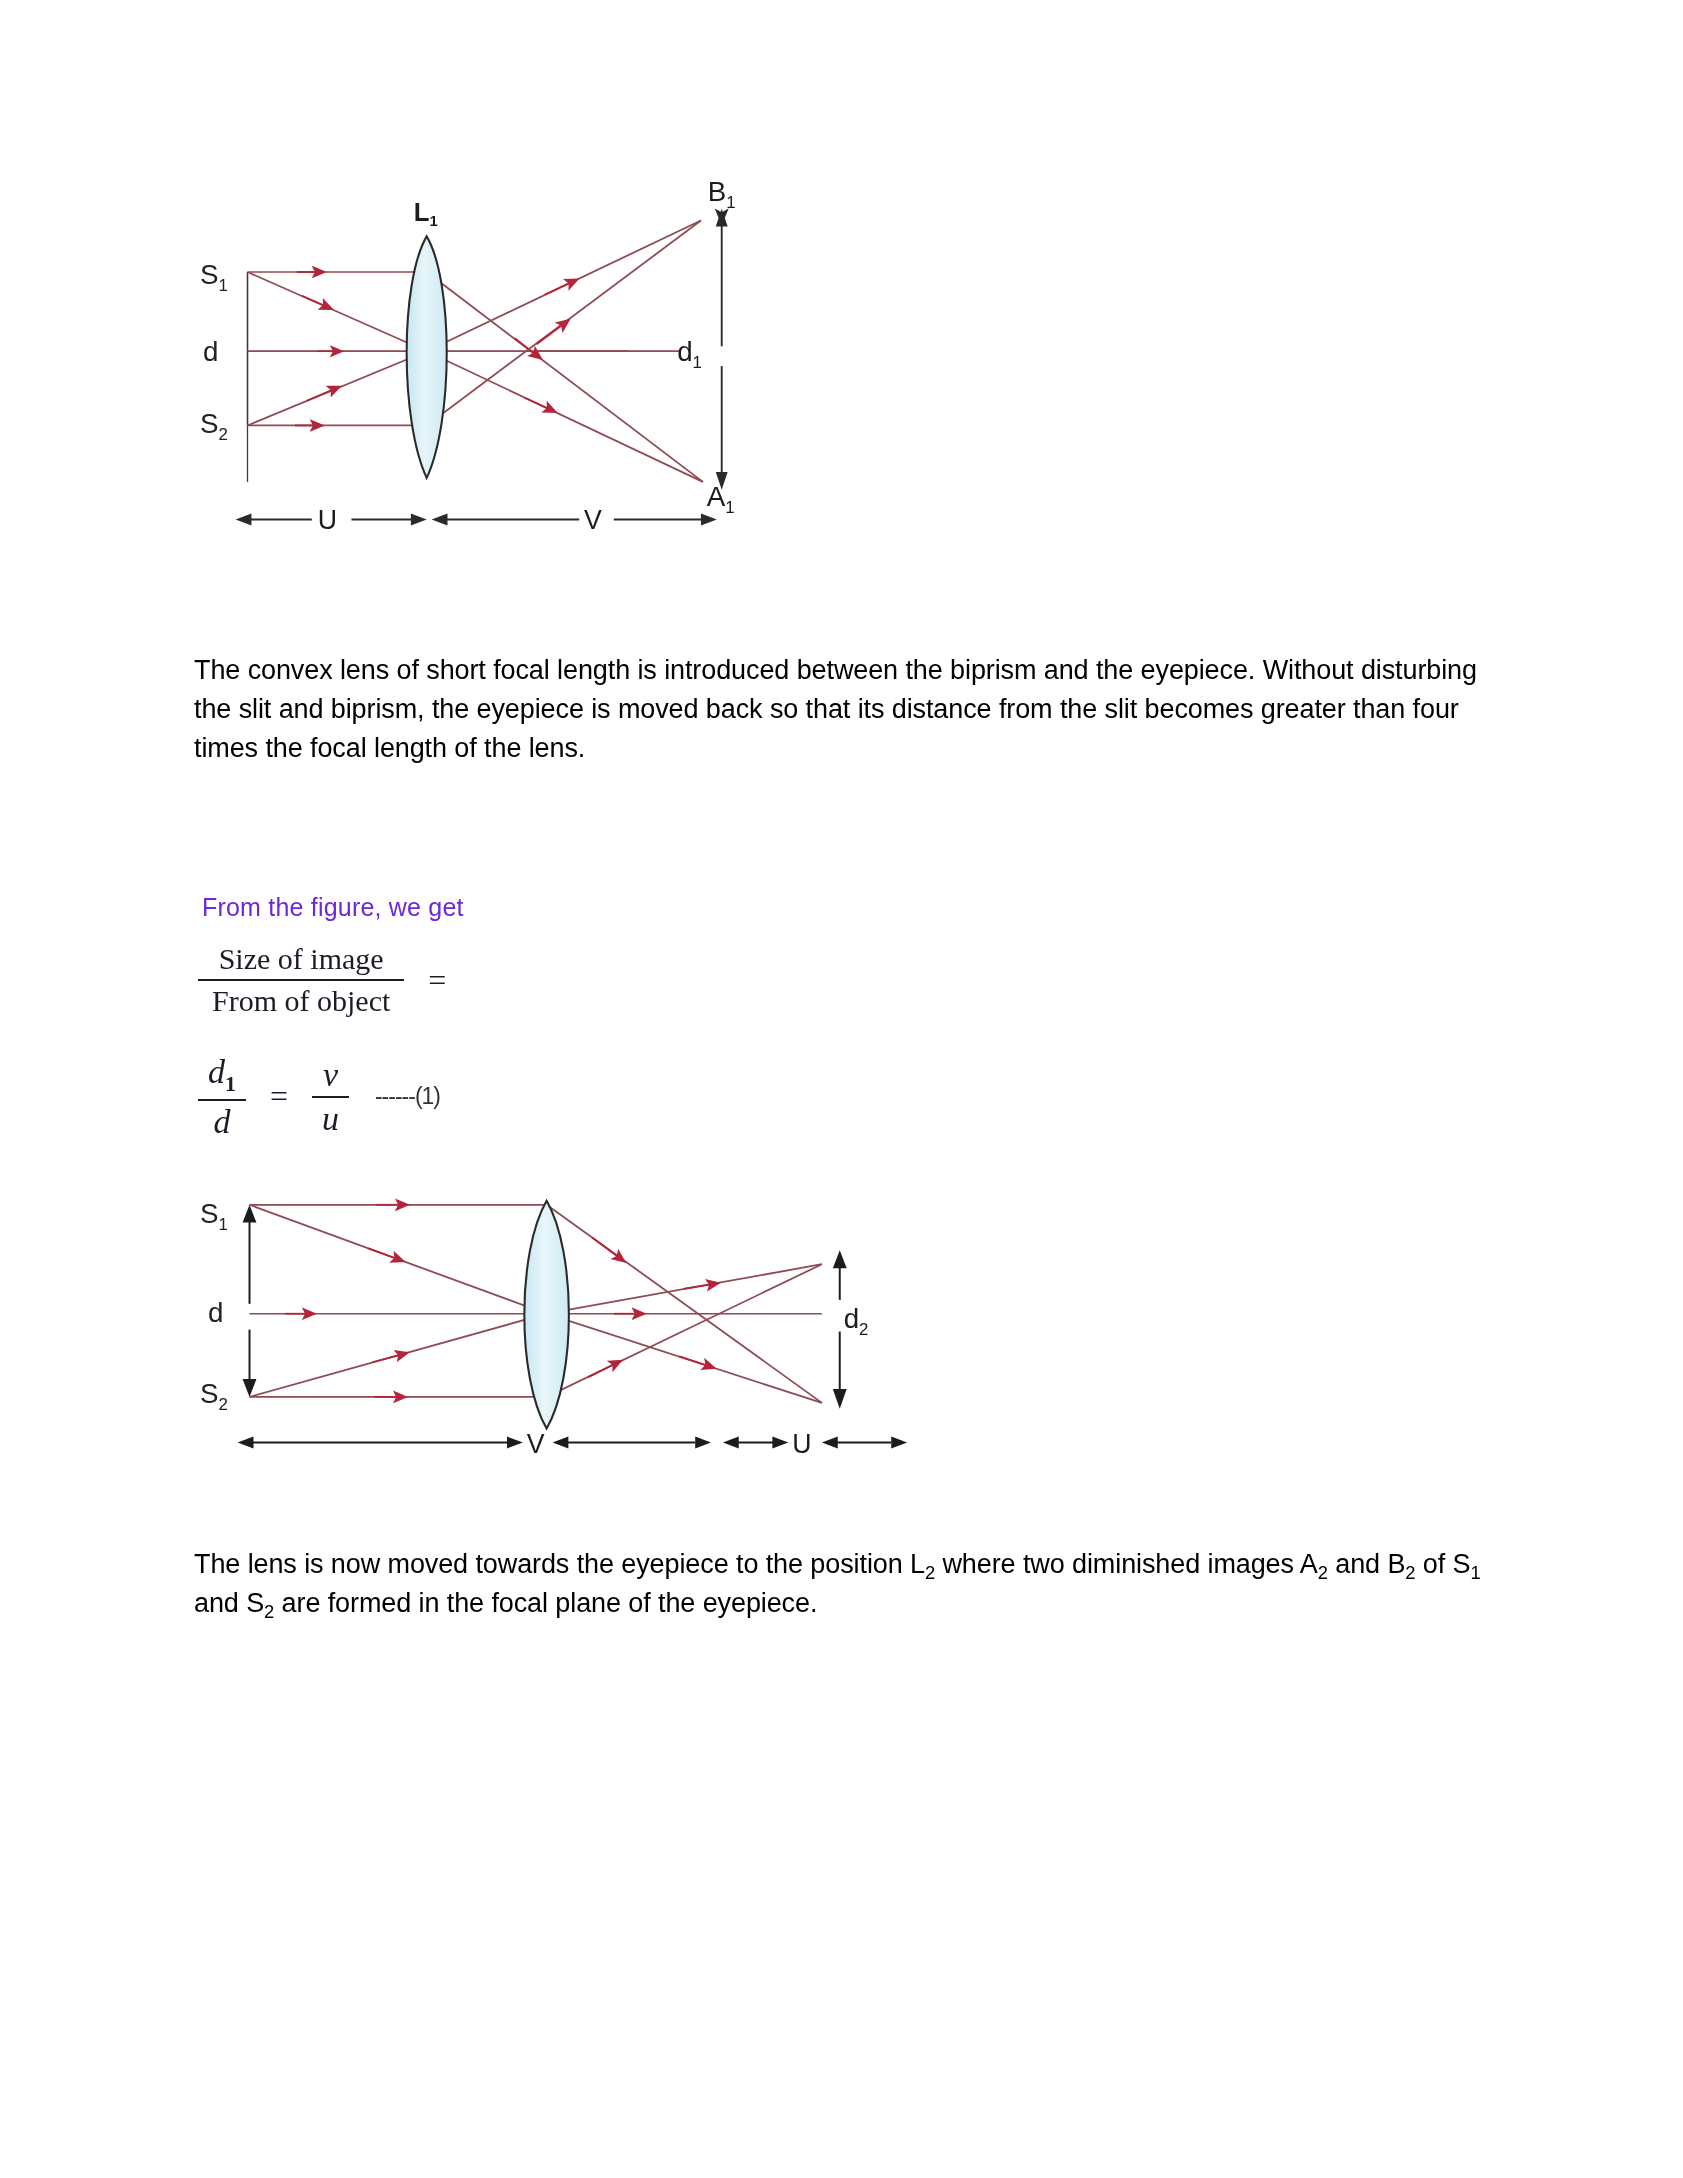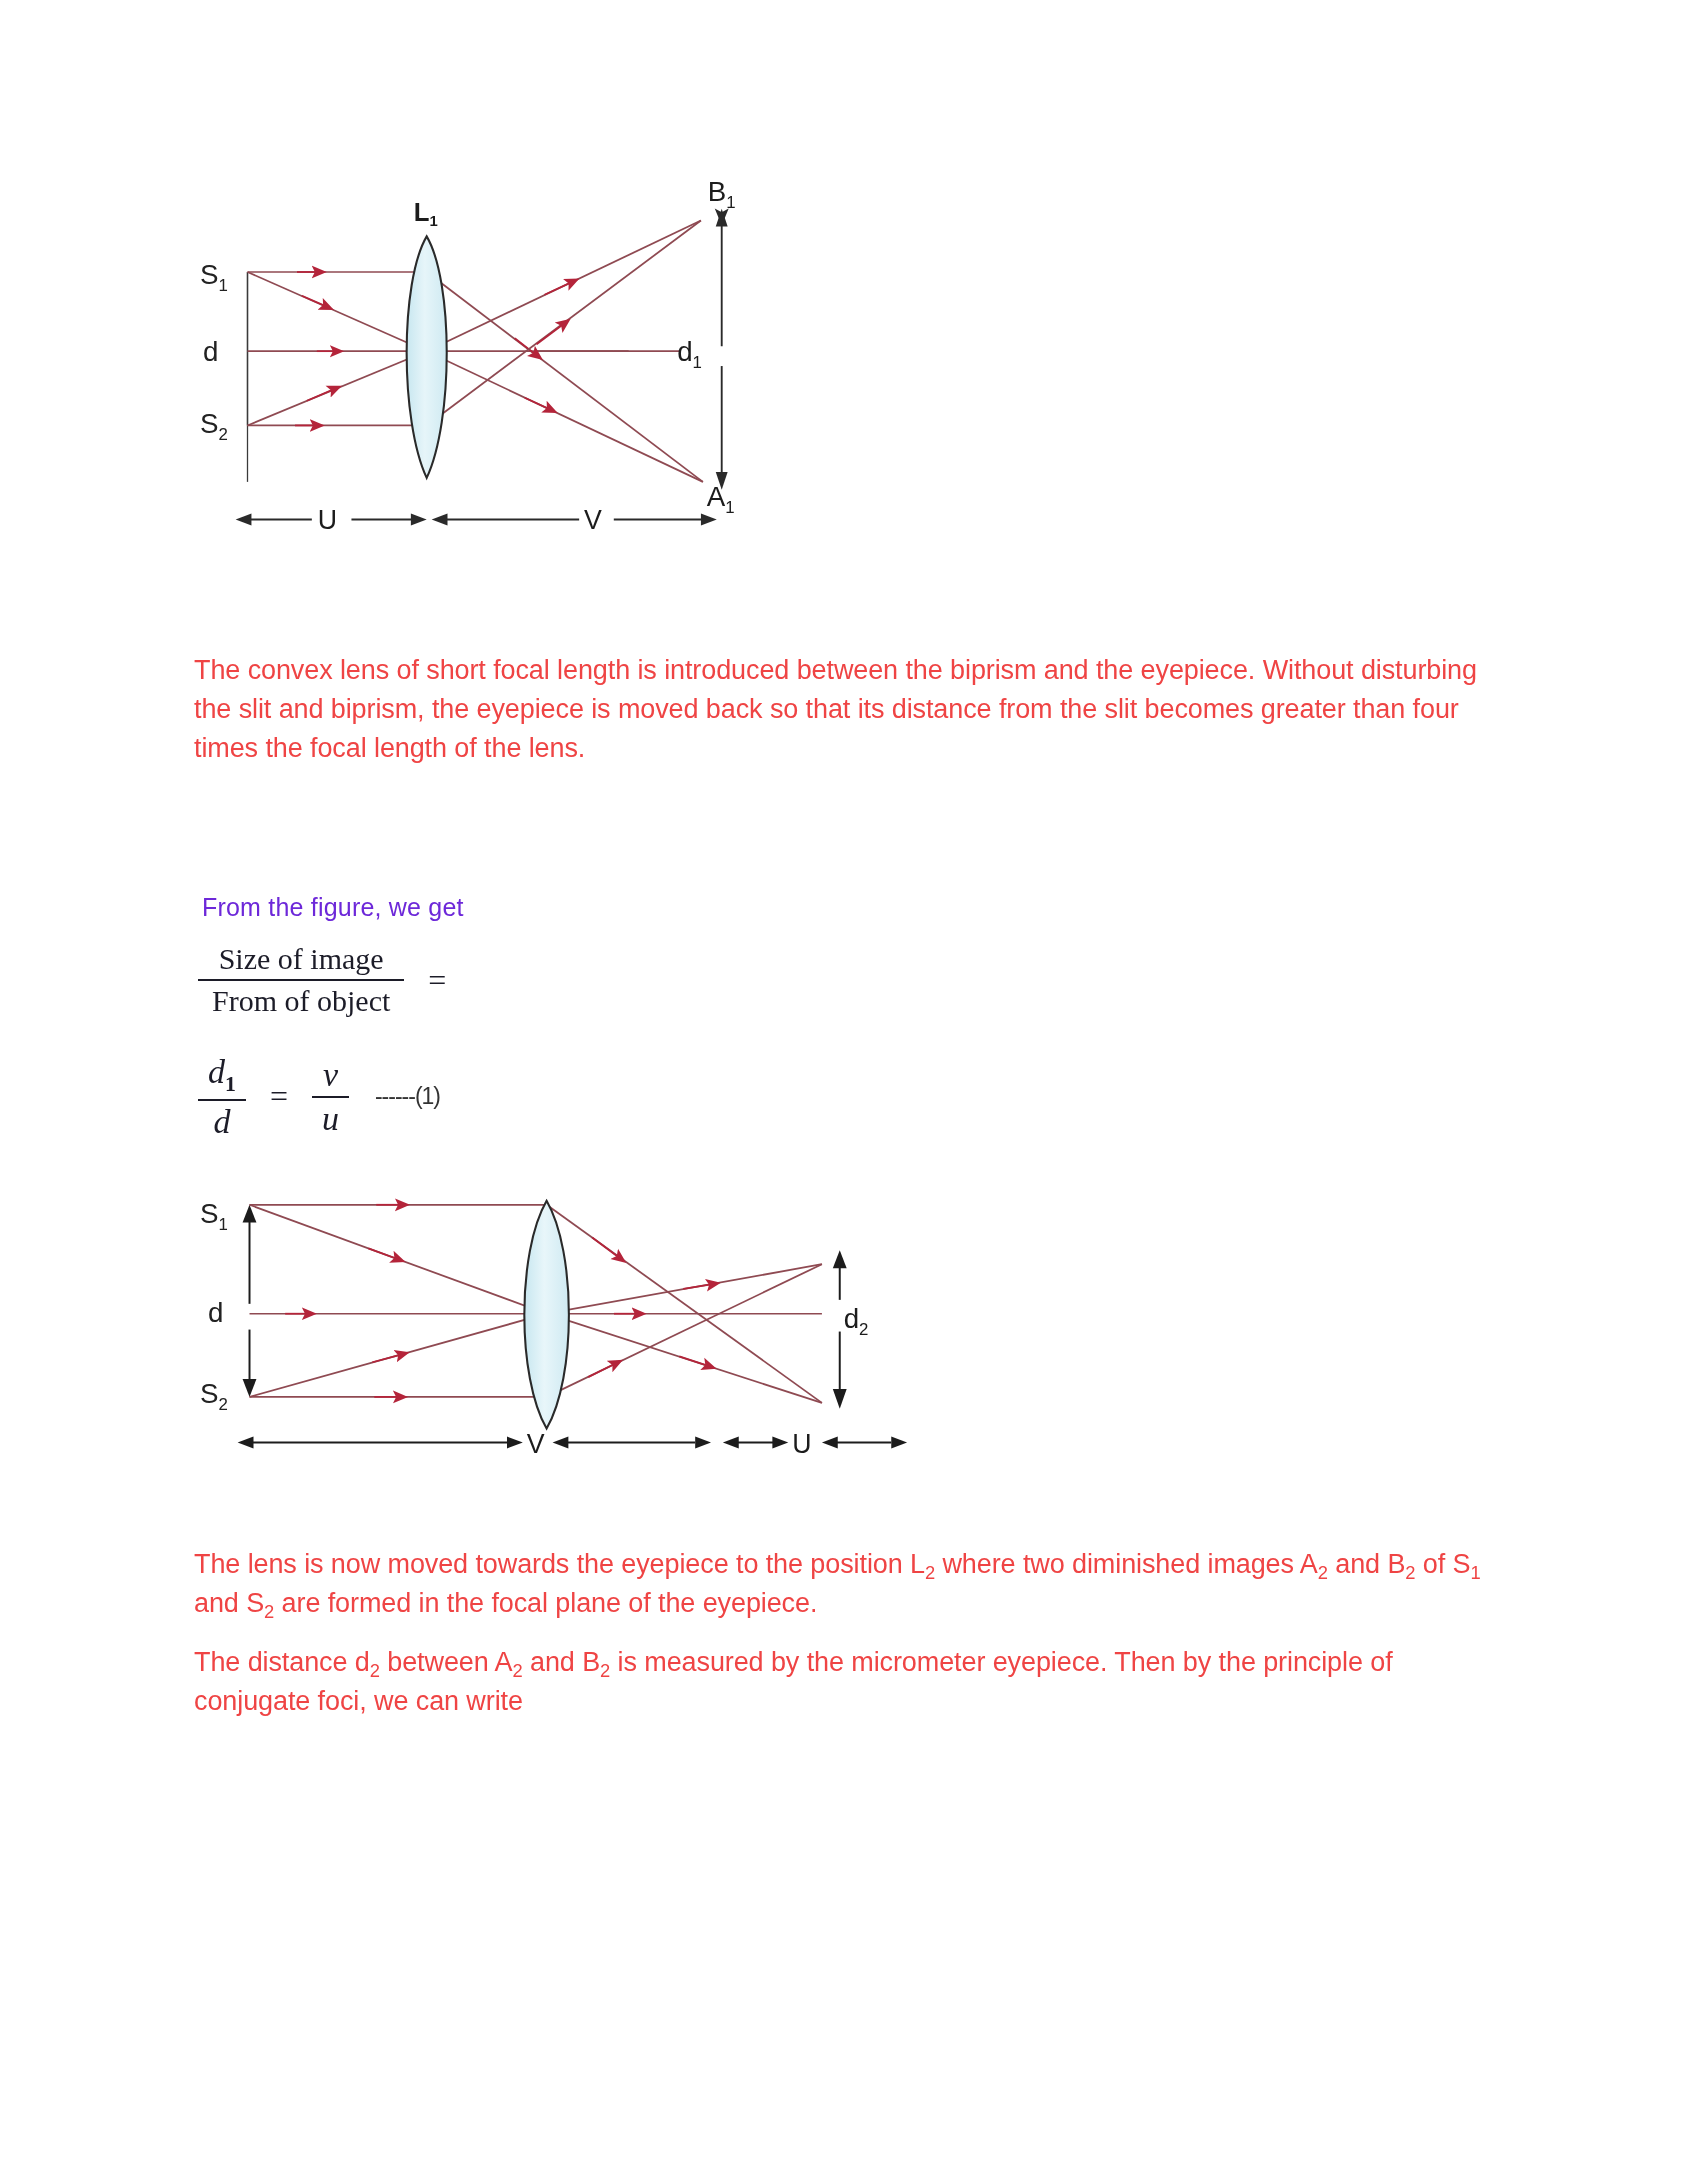--- a/index.html
+++ b/index.html
@@ -38,21 +38,21 @@
     width: 842px;
     height: 307px;
   }
 
   
   .para {
     position: absolute;
     font-family: "Liberation Sans", sans-serif;
     font-size: 27px;
     line-height: 39px;
-    color: #ef4444;
+    color: #000000;
     letter-spacing: -0.1px;
   }
   #para1 { left: 194px; top: 624px;  width: 1287px; }
   #para2 { left: 194px; top: 757px;  width: 1307px; }
   #para4 { left: 194px; top: 1518px; width: 1307px; }
   #para5 { left: 194px; top: 1616px; width: 1307px; }
 
   .from-figure {
     position: absolute;
     left: 202px;
@@ -310,16 +310,15 @@
     <span class="frac">
       <span class="num eq-ital">v</span>
       <span class="bar"></span>
       <span class="den eq-ital">u</span>
     </span>
     <span class="eq-tag">------(1)</span>
   </div>
 
   <p class="para" id="para4"><span>The lens is now moved towards the eyepiece to the position L</span><sub>2</sub><span> where two diminished images A</span><sub>2</sub><span> and B</span><sub>2</sub><span> of S</span><sub>1</sub><span> and S</span><sub>2</sub><span> are formed in the focal plane of the eyepiece.</span></p>
 
-  <p class="para" id="para5"><span>The distance d</span><sub>2</sub><span> between A</span><sub>2</sub><span> and B</span><sub>2</sub><span> is measured by the micrometer eyepiece. Then by the principle of conjugate foci, we can write</span></p>
 
 </div>
 
 
 </body></html>

